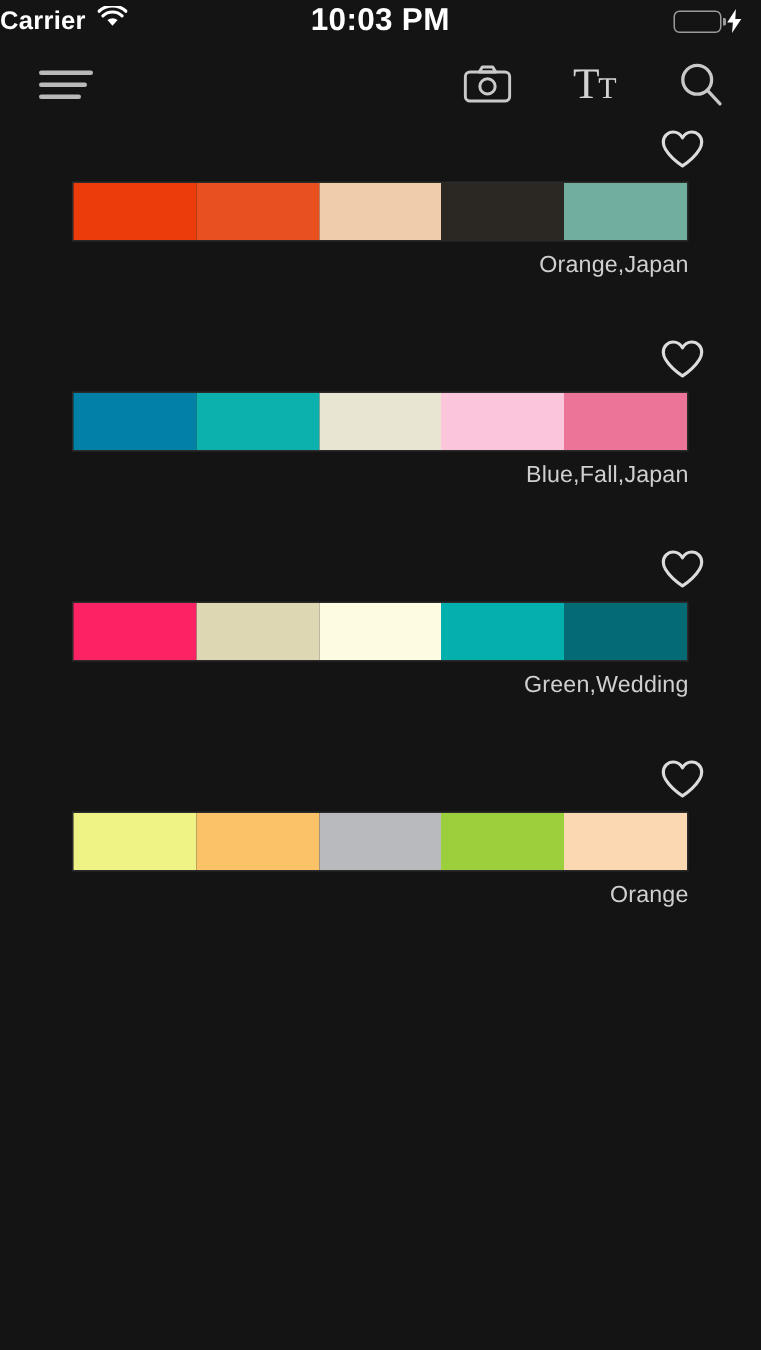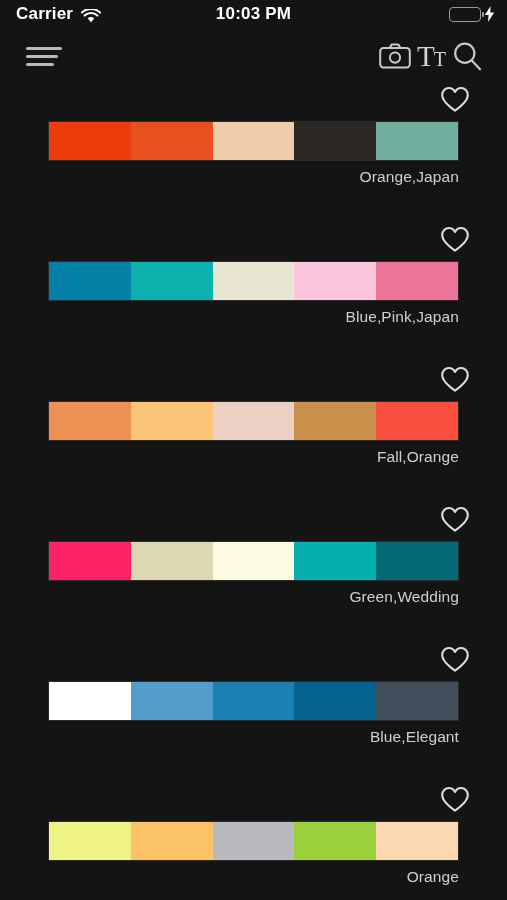--- a/index.html
+++ b/index.html
@@ -9,41 +9,41 @@
     font-family: "Liberation Sans", sans-serif;
     overflow: hidden;
   }
   #app { position: relative; width: 507px; height: 900px; background: #141414; }
 
   
   .statusbar {
     position: absolute; top: 0; left: 0; width: 507px; height: 28px;
     display: flex; align-items: center; color: #ffffff;
   }
-  .sb-left { position: absolute; left: 16px; display: flex; align-items: flex-end; gap: 8px; }
+  .sb-left { position: absolute; left: 0; display: flex; align-items: flex-start; gap: 8px; }
   .sb-carrier { font-size: 17px; font-weight: bold; letter-spacing: .2px; }
   .sb-center {
     position: absolute; left: 0; width: 507px; text-align: center;
-    font-size: 17px; font-weight: bold; letter-spacing: .2px;
+    font-size: 21px; font-weight: bold; letter-spacing: .2px;
   }
   .sb-right { position: absolute; right: 12px; display: flex; align-items: center; gap: 3px; }
   .wifi-icon { width: 20px; height: 15px; display: block; }
   .batt { position: relative; width: 32px; height: 15px; border: 1.6px solid #9b9b9b; border-radius: 4px; padding: 1.6px; }
   .batt-fill { height: 100%; background: #3ddc5b; border-radius: 2px; }
   .batt-cap { position: absolute; right: -4px; top: 4.5px; width: 2.5px; height: 5px; background: #9b9b9b; border-radius: 0 1px 1px 0; }
   .bolt { width: 11px; height: 16px; display: block; }
 
   
   .toolbar { position: absolute; top: 28px; left: 0; width: 507px; height: 56px; }
   .hamburger { position: absolute; left: 26px; top: 13px; width: 36px; height: 30px; cursor: pointer; }
   .hamburger span { position: absolute; left: 0; height: 3px; background: #b9b9b9; border-radius: 1.5px; }
   .hamburger span:nth-child(1) { top: 6px;  width: 36px; }
   .hamburger span:nth-child(2) { top: 14px; width: 32px; }
   .hamburger span:nth-child(3) { top: 22px; width: 28px; }
-  .tb-icons { position: absolute; right: 22px; top: 10px; display: flex; align-items: center; }
+  .tb-icons { position: absolute; right: 22px; top: 10px; display: flex; align-items: center; gap: 35px; }
   .tb-btn { width: 36px; height: 36px; display: flex; align-items: center; justify-content: center; cursor: pointer; }
   .tb-btn svg { display: block; }
   .tt-icon { font-family: "Liberation Serif", serif; color: #d3d3d3; font-size: 29px; line-height: 1; letter-spacing: -1px; }
   .tt-icon .sm { font-size: 20px; }
 
   
   .list { position: absolute; top: 84px; left: 0; width: 507px; height: 816px; overflow: hidden; }
   .palette-row { position: relative; height: 140px; }
   .heart-btn { position: absolute; right: 37px; top: 2px; width: 30px; height: 28px; cursor: pointer; }
   .heart-btn svg { display: block; }
@@ -134,70 +134,40 @@
             <path d="M15 24.6 C15 24.6 2.2 16.3 2.2 8.9 C2.2 4.9 5.2 2 8.8 2 C11.4 2 13.7 3.5 15 5.9 C16.3 3.5 18.6 2 21.2 2 C24.8 2 27.8 4.9 27.8 8.9 C27.8 16.3 15 24.6 15 24.6 Z" fill="none" stroke="#dcdcdc" stroke-width="2.1" stroke-linejoin="round"></path>
           </svg>
       </div>
       <div class="swatches">
         <div class="swatch" style="background:#0380a6"></div>
         <div class="swatch" style="background:#0cb0ac"></div>
         <div class="swatch" style="background:#e8e5d2"></div>
         <div class="swatch" style="background:#fbc6dc"></div>
         <div class="swatch" style="background:#ec7499"></div>
       </div>
-      <div class="pal-label">Blue,Pink,Japan</div>
+      <div class="pal-label">Blue,Fall,Japan</div>
     </div>
 
-    <div class="palette-row">
-      <div class="heart-btn">
-        <svg width="30" height="27" viewBox="0 0 30 27">
-            <path d="M15 24.6 C15 24.6 2.2 16.3 2.2 8.9 C2.2 4.9 5.2 2 8.8 2 C11.4 2 13.7 3.5 15 5.9 C16.3 3.5 18.6 2 21.2 2 C24.8 2 27.8 4.9 27.8 8.9 C27.8 16.3 15 24.6 15 24.6 Z" fill="none" stroke="#dcdcdc" stroke-width="2.1" stroke-linejoin="round"></path>
-          </svg>
-      </div>
-      <div class="swatches">
-        <div class="swatch" style="background:#ed9153"></div>
-        <div class="swatch" style="background:#fbc678"></div>
-        <div class="swatch" style="background:#ecd0c3"></div>
-        <div class="swatch" style="background:#c8904a"></div>
-        <div class="swatch" style="background:#f9503f"></div>
-      </div>
-      <div class="pal-label">Fall,Orange</div>
-    </div>
 
     <div class="palette-row">
       <div class="heart-btn">
         <svg width="30" height="27" viewBox="0 0 30 27">
             <path d="M15 24.6 C15 24.6 2.2 16.3 2.2 8.9 C2.2 4.9 5.2 2 8.8 2 C11.4 2 13.7 3.5 15 5.9 C16.3 3.5 18.6 2 21.2 2 C24.8 2 27.8 4.9 27.8 8.9 C27.8 16.3 15 24.6 15 24.6 Z" fill="none" stroke="#dcdcdc" stroke-width="2.1" stroke-linejoin="round"></path>
           </svg>
       </div>
       <div class="swatches">
         <div class="swatch" style="background:#fc2364"></div>
         <div class="swatch" style="background:#ded7b4"></div>
         <div class="swatch" style="background:#fdfbe2"></div>
         <div class="swatch" style="background:#03b0ae"></div>
         <div class="swatch" style="background:#046a74"></div>
       </div>
       <div class="pal-label">Green,Wedding</div>
     </div>
 
-    <div class="palette-row">
-      <div class="heart-btn">
-        <svg width="30" height="27" viewBox="0 0 30 27">
-            <path d="M15 24.6 C15 24.6 2.2 16.3 2.2 8.9 C2.2 4.9 5.2 2 8.8 2 C11.4 2 13.7 3.5 15 5.9 C16.3 3.5 18.6 2 21.2 2 C24.8 2 27.8 4.9 27.8 8.9 C27.8 16.3 15 24.6 15 24.6 Z" fill="none" stroke="#dcdcdc" stroke-width="2.1" stroke-linejoin="round"></path>
-          </svg>
-      </div>
-      <div class="swatches">
-        <div class="swatch" style="background:#ffffff"></div>
-        <div class="swatch" style="background:#539dcc"></div>
-        <div class="swatch" style="background:#1b80b3"></div>
-        <div class="swatch" style="background:#04628f"></div>
-        <div class="swatch" style="background:#414e5b"></div>
-      </div>
-      <div class="pal-label">Blue,Elegant</div>
-    </div>
 
     <div class="palette-row">
       <div class="heart-btn">
         <svg width="30" height="27" viewBox="0 0 30 27">
             <path d="M15 24.6 C15 24.6 2.2 16.3 2.2 8.9 C2.2 4.9 5.2 2 8.8 2 C11.4 2 13.7 3.5 15 5.9 C16.3 3.5 18.6 2 21.2 2 C24.8 2 27.8 4.9 27.8 8.9 C27.8 16.3 15 24.6 15 24.6 Z" fill="none" stroke="#dcdcdc" stroke-width="2.1" stroke-linejoin="round"></path>
           </svg>
       </div>
       <div class="swatches">
         <div class="swatch" style="background:#eff284"></div>
         <div class="swatch" style="background:#fbc267"></div>

